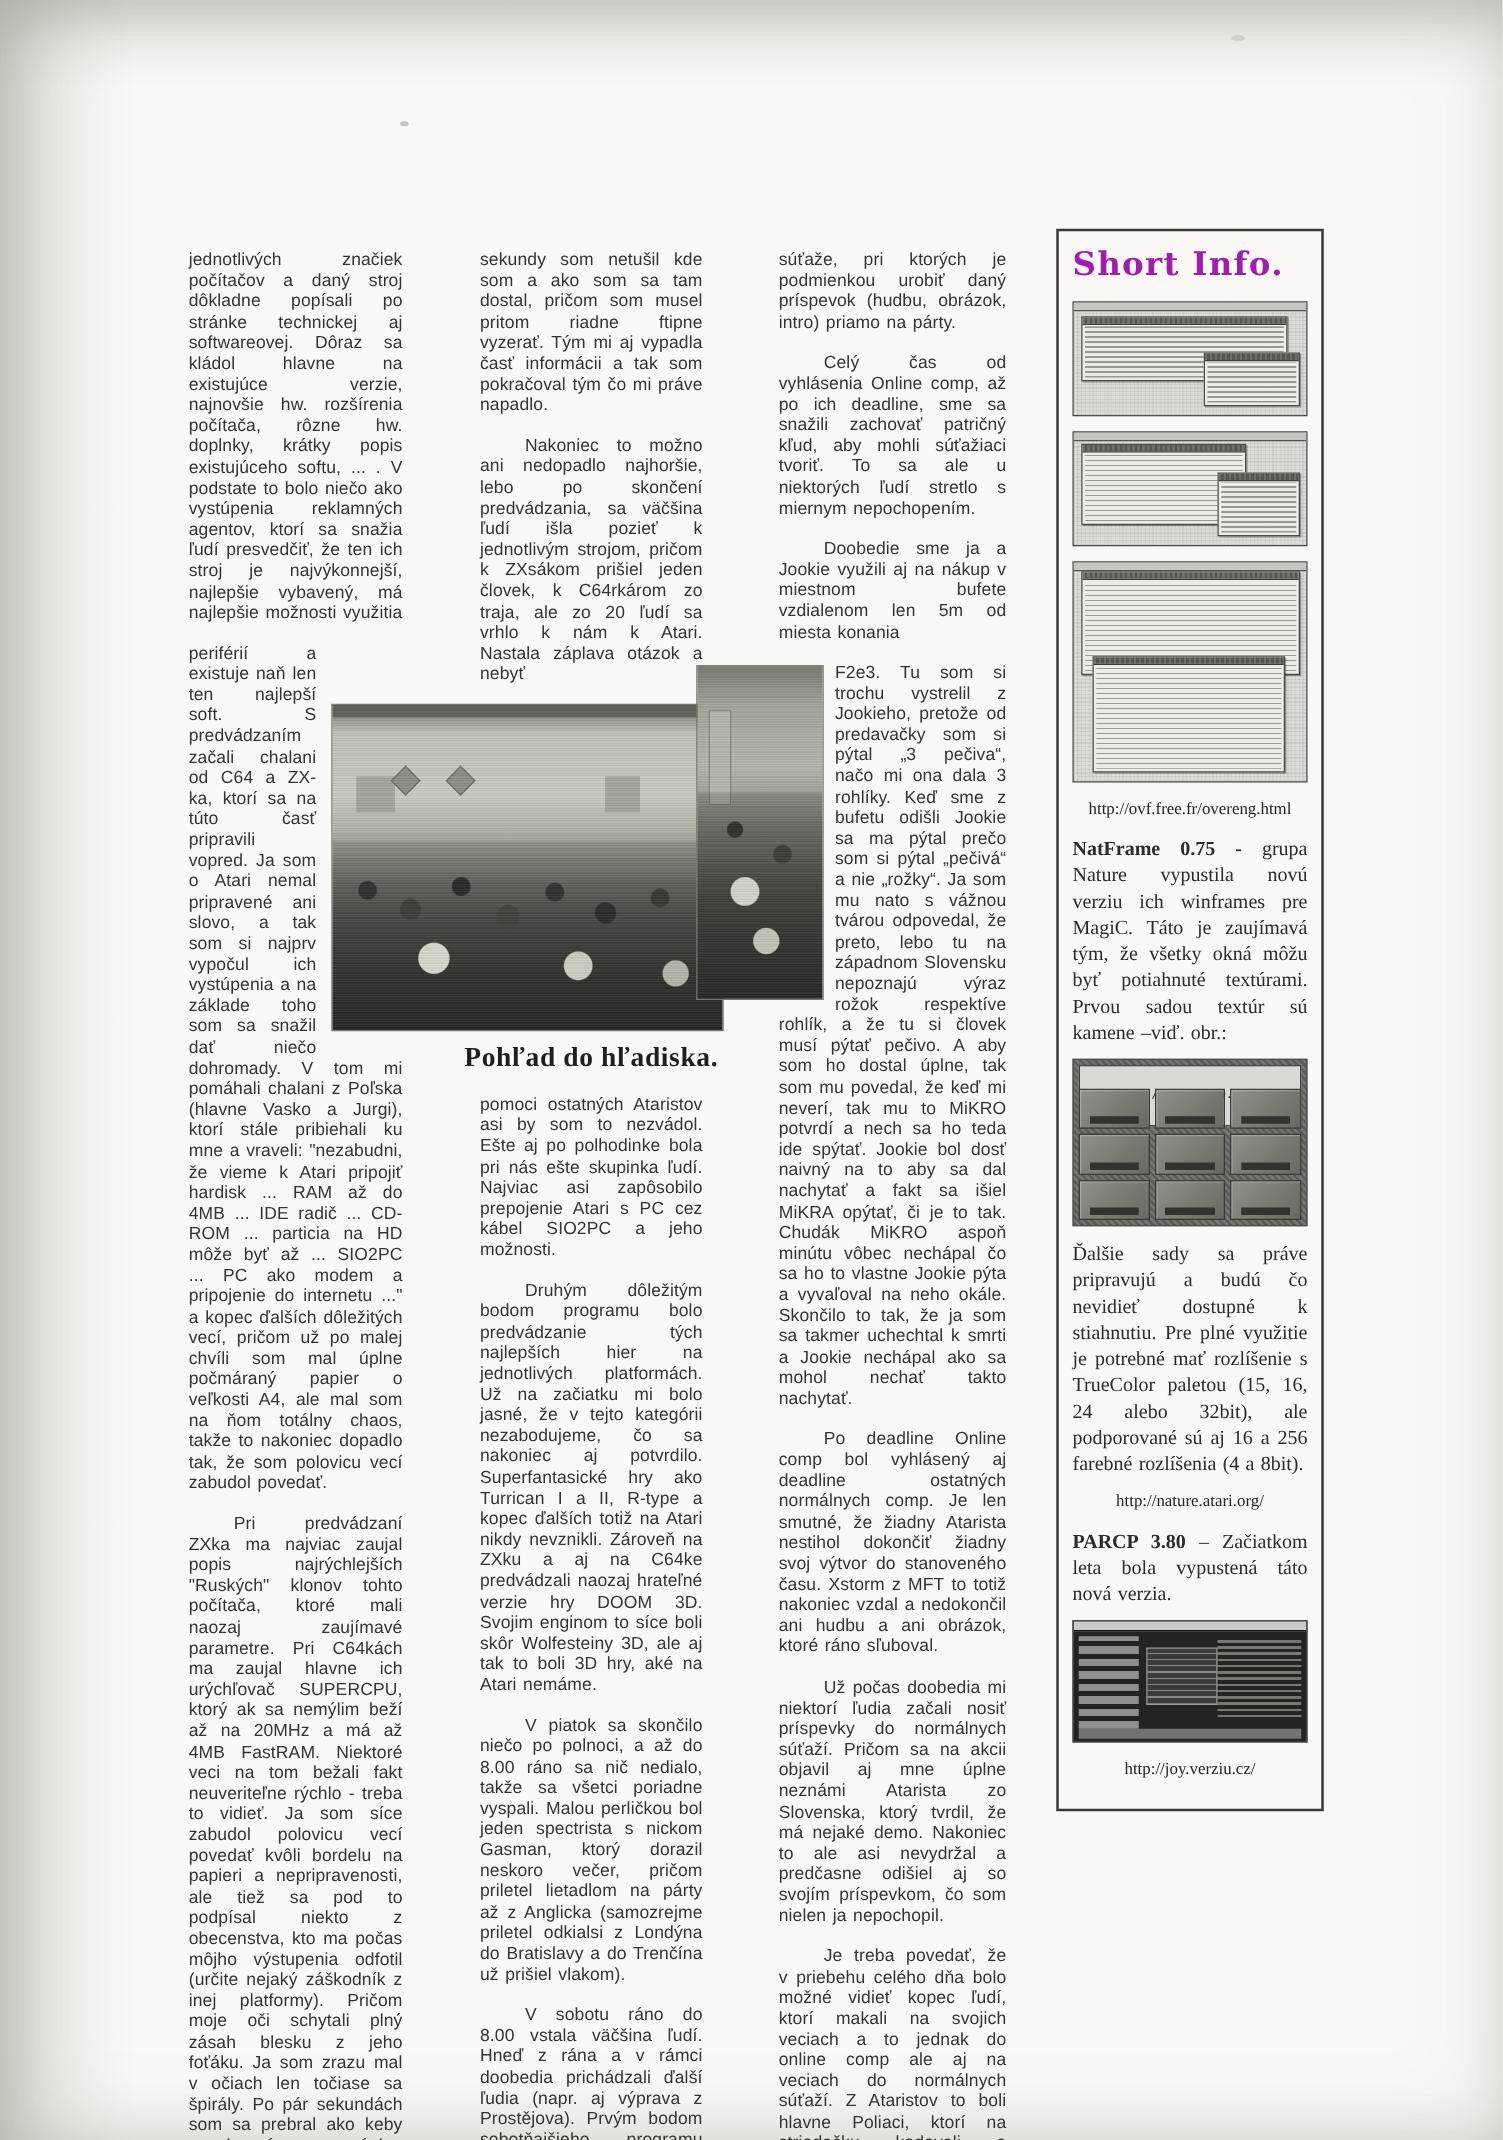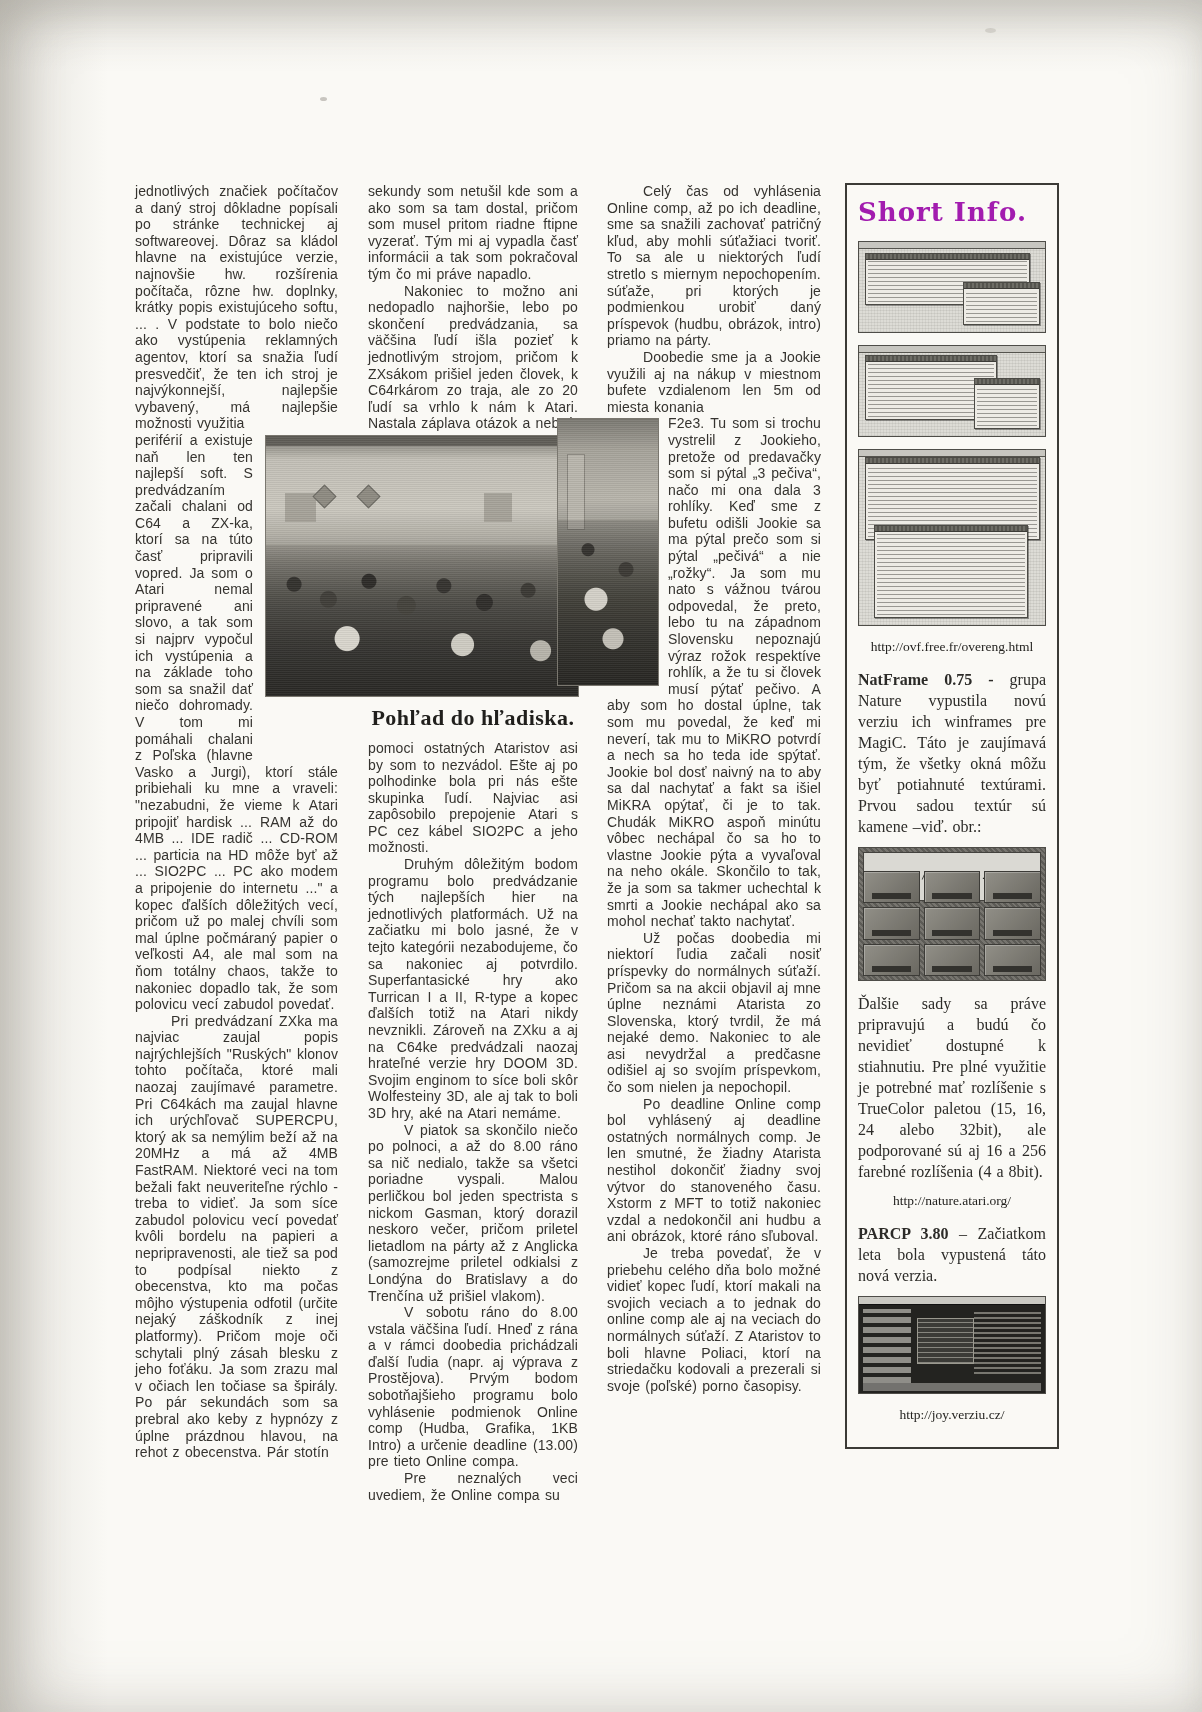--- a/index.html
+++ b/index.html
@@ -17,21 +17,21 @@
   .speck{position:absolute;border-radius:50%;background:rgba(105,100,92,.35);}
   .s1{left:320px;top:97px;width:7px;height:4px;}
   .s2{left:985px;top:28px;width:11px;height:5px;opacity:.5;}
 
   
   .col{position:absolute;top:183px;}
   #col1{left:135px;width:203px;}
   #col2{left:368px;width:210px;}
   #col3{left:607px;width:214px;}
   .body-p{font:14px/16.6px "Liberation Sans",sans-serif;color:#35332f;
-       text-align:justify;word-spacing:1.2px;letter-spacing:.1px;margin:0;}
+       text-align:justify;word-spacing:1.2px;letter-spacing:.1px;margin:16px;}
   .body-p.indent{text-indent:36px;}
   .wrap-r{float:right;width:80px;height:318px;margin-left:5px;}
 
   
   .photo{position:relative;overflow:hidden;border:1px solid #7a776f;}
   .photo1{width:312px;height:260px;margin:3px 0 0 -103px;
      background:linear-gradient(180deg,#6f6d66 0,#8f8d85 3%,#c3c0b7 9%,
        #cbc8bf 28%,#b3b0a7 38%,#918e86 48%,#716f68 62%,#555350 80%,#444340 100%);}
   .photo2{float:left;width:100px;height:266px;margin:3px 9px 4px -50px;
      background:linear-gradient(180deg,#7b7972 0,#a7a49b 12%,#b8b5ac 30%,
@@ -154,31 +154,31 @@
         <div class="ph-grain"></div>
       </div>
       <div class="caption">Pohľad do hľadiska.</div>
       <p class="body-p">pomoci ostatných Ataristov asi by som to nezvádol. Ešte aj po polhodinke bola pri nás ešte skupinka ľudí. Najviac asi zapôsobilo prepojenie Atari s PC cez kábel SIO2PC a jeho možnosti.</p>
       <p class="body-p indent">Druhým dôležitým bodom programu bolo predvádzanie tých najlepších hier na jednotlivých platformách. Už na začiatku mi bolo jasné, že v tejto kategórii nezabodujeme, čo sa nakoniec aj potvrdilo. Superfantasické hry ako Turrican I a II, R-type a kopec ďalších totiž na Atari nikdy nevznikli. Zároveň na ZXku a aj na C64ke predvádzali naozaj hrateľné verzie hry DOOM 3D. Svojim enginom to síce boli skôr Wolfesteiny 3D, ale aj tak to boli 3D hry, aké na Atari nemáme.</p>
       <p class="body-p indent">V piatok sa skončilo niečo po polnoci, a až do 8.00 ráno sa nič nedialo, takže sa všetci poriadne vyspali. Malou perličkou bol jeden spectrista s nickom Gasman, ktorý dorazil neskoro večer, pričom priletel lietadlom na párty až z Anglicka (samozrejme priletel odkialsi z Londýna do Bratislavy a do Trenčína už prišiel vlakom).</p>
       <p class="body-p indent">V sobotu ráno do 8.00 vstala väčšina ľudí. Hneď z rána a v rámci doobedia prichádzali ďalší ľudia (napr. aj výprava z Prostějova). Prvým bodom sobotňajšieho programu bolo vyhlásenie podmienok Online comp (Hudba, Grafika, 1KB Intro) a určenie deadline (13.00) pre tieto Online compa.</p>
       <p class="body-p indent">Pre neznalých veci uvediem, že Online compa su</p>
     </div>
   <div class="col" id="col3">
+      <p class="body-p">súťaže, pri ktorých je podmienkou urobiť daný príspevok (hudbu, obrázok, intro) priamo na párty.</p>
       <p class="body-p indent">Celý čas od vyhlásenia Online comp, až po ich deadline, sme sa snažili zachovať patričný kľud, aby mohli súťažiaci tvoriť. To sa ale u niektorých ľudí stretlo s miernym nepochopením.</p>
-      <p class="body-p">súťaže, pri ktorých je podmienkou urobiť daný príspevok (hudbu, obrázok, intro) priamo na párty.</p>
       <p class="body-p indent">Doobedie sme ja a Jookie využili aj na nákup v miestnom bufete vzdialenom len 5m od miesta konania</p>
       <div class="photo photo2">
         <div class="ph2-poster"></div>
         <div class="ph2-crowd"></div>
         <div class="ph-grain"></div>
       </div>
       <p class="body-p">F2e3. Tu som si trochu vystrelil z Jookieho, pretože od predavačky som si pýtal „3 pečiva“, načo mi ona dala 3 rohlíky. Keď sme z bufetu odišli Jookie sa ma pýtal prečo som si pýtal „pečivá“ a nie „rožky“. Ja som mu nato s vážnou tvárou odpovedal, že preto, lebo tu na západnom Slovensku nepoznajú výraz rožok respektíve rohlík, a že tu si človek musí pýtať pečivo. A aby som ho dostal úplne, tak som mu povedal, že keď mi neverí, tak mu to MiKRO potvrdí a nech sa ho teda ide spýtať. Jookie bol dosť naivný na to aby sa dal nachytať a fakt sa išiel MiKRA opýtať, či je to tak. Chudák MiKRO aspoň minútu vôbec nechápal čo sa ho to vlastne Jookie pýta a vyvaľoval na neho okále. Skončilo to tak, že ja som sa takmer uchechtal k smrti a Jookie nechápal ako sa mohol nechať takto nachytať.</p>
+      <p class="body-p indent">Po deadline Online comp bol vyhlásený aj deadline ostatných normálnych comp. Je len smutné, že žiadny Atarista nestihol dokončiť žiadny svoj výtvor do stanoveného času. Xstorm z MFT to totiž nakoniec vzdal a nedokončil ani hudbu a ani obrázok, ktoré ráno sľuboval.</p>
       <p class="body-p indent">Už počas doobedia mi niektorí ľudia začali nosiť príspevky do normálnych súťaží. Pričom sa na akcii objavil aj mne úplne neznámi Atarista zo Slovenska, ktorý tvrdil, že má nejaké demo. Nakoniec to ale asi nevydržal a predčasne odišiel aj so svojím príspevkom, čo som nielen ja nepochopil.</p>
-      <p class="body-p indent">Po deadline Online comp bol vyhlásený aj deadline ostatných normálnych comp. Je len smutné, že žiadny Atarista nestihol dokončiť žiadny svoj výtvor do stanoveného času. Xstorm z MFT to totiž nakoniec vzdal a nedokončil ani hudbu a ani obrázok, ktoré ráno sľuboval.</p>
       <p class="body-p indent">Je treba povedať, že v priebehu celého dňa bolo možné vidieť kopec ľudí, ktorí makali na svojich veciach a to jednak do online comp ale aj na veciach do normálnych súťaží. Z Ataristov to boli hlavne Poliaci, ktorí na striedačku kodovali a prezerali si svoje (poľské) porno časopisy.</p>
     </div>
 
   <div id="sidebar">
     <h2>Short Info.</h2>
     <div>
         <div class="shot gem-a">
           <div class="g-menubar"></div>
           <div class="g-win g-w1">
             <div class="g-title"></div>

